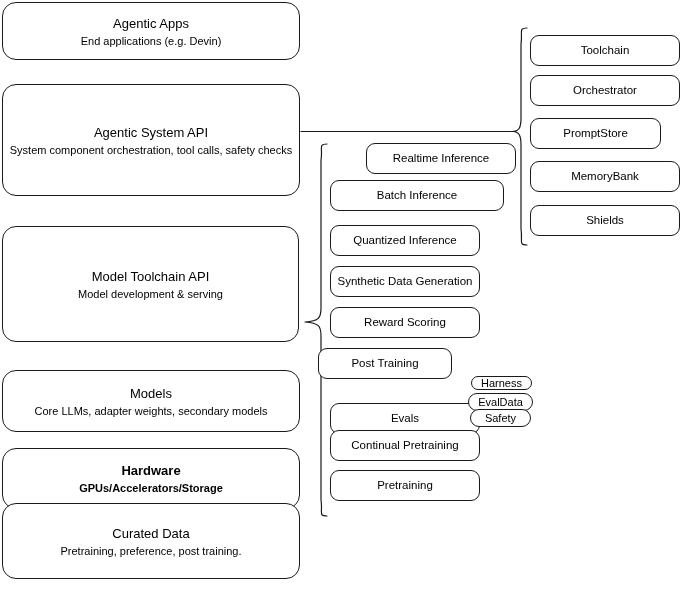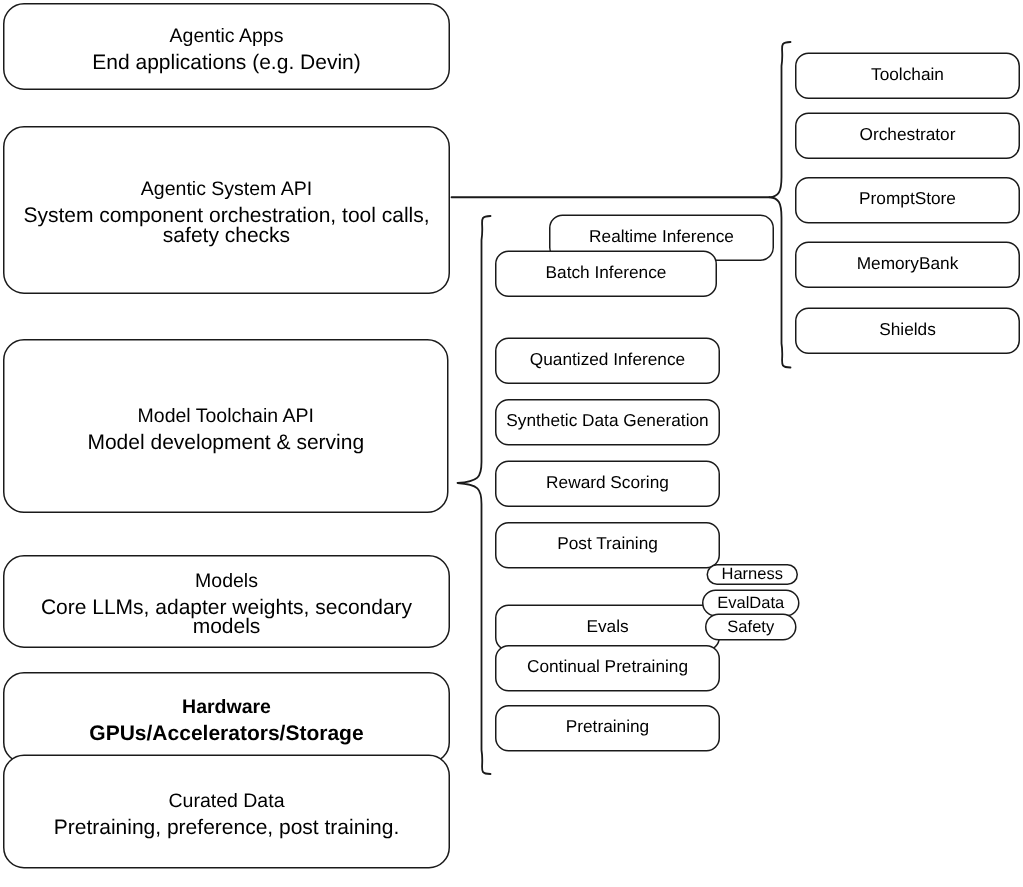--- a/index.html
+++ b/index.html
@@ -34,21 +34,21 @@
   
   .layer {
     border-radius: 14px;
   }
   .layer .title {
     font-size: 13px;
     line-height: 17px;
     color: #000;
   }
   .layer .sub {
-    font-size: 14px;
+    font-size: 11px;
     line-height: 13px;
     margin-top: 3px;
     color: #000;
   }
   
   .pillbox {
     border-radius: 9px;
     font-size: 11.5px;
     line-height: 15px;
   }
@@ -135,33 +135,33 @@
   </div>
 
   <div class="node layer" style="left:2px; top:503px; width:298px; height:76px;">
     <div class="title">Curated Data</div>
     <div class="sub">Pretraining, preference, post training.</div>
   </div>
 
   <div class="node pillbox" style="left:330px; top:143px; width:150px; height:31px;margin-left:36px;">
     <span>Realtime Inference</span>
   </div>
-  <div class="node pillbox" style="left:330px; top:167px; width:148px; height:31px;">
+  <div class="node pillbox" style="left:330px; top:180px; width:174px; height:31px;">
     <span>Batch Inference</span>
   </div>
   <div class="node pillbox" style="left:330px; top:225px; width:150px; height:31px;">
     <span>Quantized Inference</span>
   </div>
   <div class="node pillbox" style="left:330px; top:266px; width:150px; height:31px;">
     <span>Synthetic Data Generation</span>
   </div>
   <div class="node pillbox" style="left:330px; top:307px; width:150px; height:31px;">
     <span>Reward Scoring</span>
   </div>
-  <div class="node pillbox" style="left:330px; top:348px; width:150px; height:31px;">
+  <div class="node pillbox" style="left:318px; top:348px; width:134px; height:31px;">
     <span>Post Training</span>
   </div>
   <div class="node pillbox" style="left:330px; top:403px; width:150px; height:31px;">
     <span>Evals</span>
   </div>
   <div class="node pillbox" style="left:330px; top:430px; width:150px; height:31px;">
     <span>Continual Pretraining</span>
   </div>
   <div class="node pillbox" style="left:330px; top:470px; width:150px; height:31px;">
     <span>Pretraining</span>
@@ -176,21 +176,21 @@
   <div class="tag" style="left:470px; top:409px; width:61px; height:18px;">
     <span>Safety</span>
   </div>
 
   <div class="node pillbox" style="left:530px; top:35px; width:150px; height:31px;">
     <span>Toolchain</span>
   </div>
   <div class="node pillbox" style="left:530px; top:75px; width:150px; height:31px;">
     <span>Orchestrator</span>
   </div>
-  <div class="node pillbox" style="left:530px; top:118px; width:150px; height:31px;">
+  <div class="node pillbox" style="left:530px; top:118px; width:131px; height:31px;">
     <span>PromptStore</span>
   </div>
   <div class="node pillbox" style="left:530px; top:161px; width:150px; height:31px;">
     <span>MemoryBank</span>
   </div>
   <div class="node pillbox" style="left:530px; top:205px; width:150px; height:31px;">
     <span>Shields</span>
   </div>
 
 </div>

